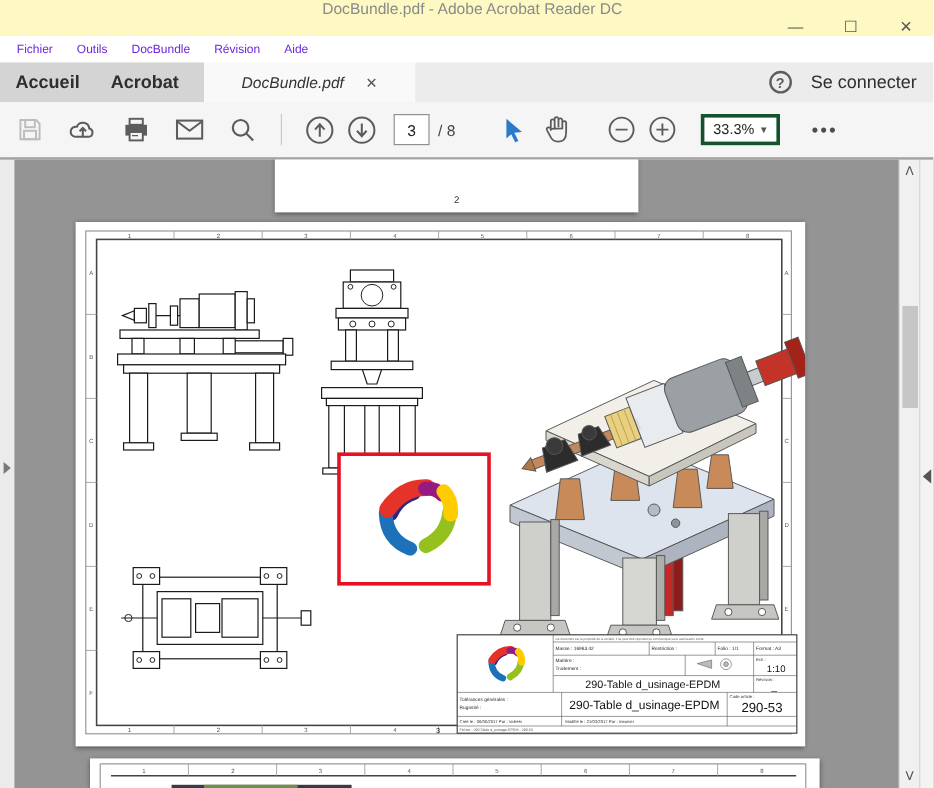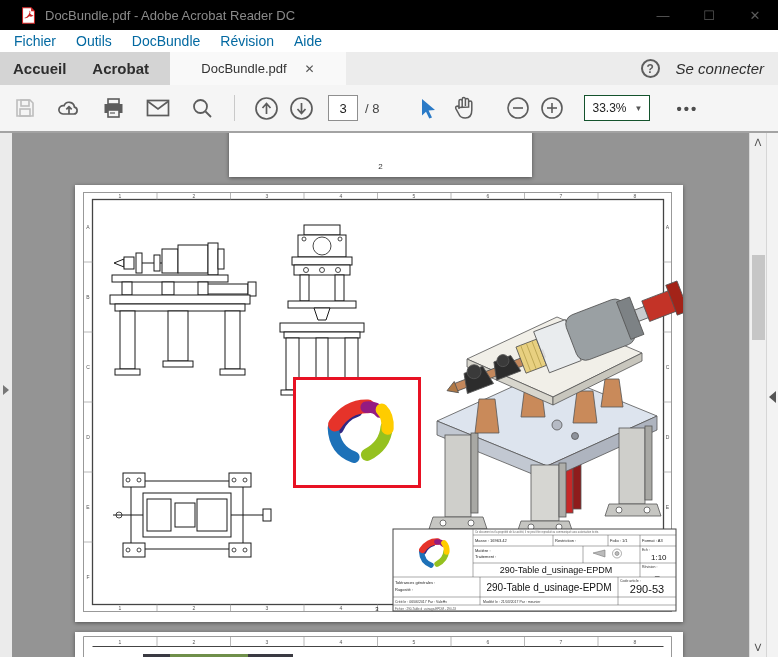--- a/index.html
+++ b/index.html
@@ -1,67 +1,67 @@
 <!DOCTYPE html>
 <html><head>
 <meta charset="utf-8">
 <style>
   * { box-sizing: border-box; margin: 0; padding: 0; }
   html,body { width: 778px; height: 657px; }
   body { font-family: "Liberation Sans", sans-serif; background: #fff; overflow: hidden; }
   .window { position: relative; width: 778px; height: 657px; background: #fff; }
 
   
-  .titlebar { height: 30px; display: flex; align-items: center; padding-left: 20px; background: #000000; }
+  .titlebar { height: 30px; display: flex; align-items: center; padding-left: 9px; background: #fef9c3; flex-direction: column; }
   .titlebar .appicon { width: 17px; height: 17px; margin-right: 8px; }
   .titlebar .title { font-size: 13px; color: #8a8a8a; }
   .win-controls { margin-left: auto; display: flex; height: 100%; }
   .win-btn { width: 46px; display: flex; align-items: center; justify-content: center; color: #5a5a5a; font-size: 13px; }
 
   
   .menubar { height: 22px; display: flex; align-items: center; padding-left: 4px; background: #fff; }
-  .menu-item { font-size: 14px; color: #0369a1; padding: 2px 10px; }
+  .menu-item { font-size: 10px; color: #6d28d9; padding: 2px 10px; }
 
   
   .tabbar { height: 33px; display: flex; align-items: stretch; }
   .tab-left { width: 170px; background: #d4d4d4; display: flex; align-items: center; }
   .tab-main { font-size: 15px; font-weight: bold; color: #2e2e2e; padding: 0 13px; }
   .tab-active { width: 176px; background: #f9f9f9; display: flex; align-items: center; justify-content: center; gap: 18px; }
-  .tab-active .doc-label { font-size: 13px; color: #333; }
+  .tab-active .doc-label { font-size: 13px; color: #333; font-style: italic; }
   .tab-active .tab-close { font-size: 12px; color: #555; }
   .tab-right { flex: 1; background: #ececec; display: flex; align-items: center; justify-content: flex-end; padding-right: 14px; gap: 16px; }
   .help-circle { width: 19px; height: 19px; border: 2px solid #5e5e5e; border-radius: 50%; display: flex; align-items: center; justify-content: center; font-size: 12px; font-weight: bold; color: #5e5e5e; }
-  .signin { font-size: 15px; color: #2e2e2e; font-style: italic; }
+  .signin { font-size: 15px; color: #2e2e2e; }
 
   
   .toolbar { height: 48px; background: #f5f5f5; border-bottom: 2px solid #a3a3a3; display: flex; align-items: center; color: #5c5c5c; }
   .tb-icon { display: flex; align-items: center; justify-content: center; }
   .tb-sep { width: 1px; height: 26px; background: #c9c9c9; }
   .page-input { width: 30px; height: 26px; border: 1px solid #8f8f8f; background: #fff; text-align: center; font-size: 13px; color: #222; display: flex; align-items: center; justify-content: center; }
   .page-count { font-size: 13px; color: #444; }
-  .zoom-box { width: 66px; height: 26px; border: 1px solid #14532d; background: #fff; display: flex; align-items: center; justify-content: space-between; padding: 0 7px; font-size: 12px; color: #222; }
+  .zoom-box { width: 66px; height: 26px; border: 3px solid #14532d; background: #fff; display: flex; align-items: center; justify-content: space-between; padding: 0 7px; font-size: 12px; color: #222; }
   .zoom-box .caret { font-size: 8px; color: #555; }
   .dots { font-size: 15px; letter-spacing: 2px; color: #4d4d4d; font-weight: bold; }
 
   
   .content { position: relative; height: 524px; background: #949494; overflow: hidden; }
   .nav-strip { position: absolute; left: 0; top: 0; bottom: 0; width: 12px; background: #ebebeb; }
   .nav-strip .tri-right { position: absolute; top: 252px; left: 3px; width: 0; height: 0;
       border-left: 6px solid #777; border-top: 5px solid transparent; border-bottom: 5px solid transparent; }
   .scrollbar { position: absolute; right: 12px; top: 0; bottom: 0; width: 17px; background: #f0f0f0; border-left: 1px solid #dadada; }
   .sb-arrow { position: absolute; left: 0; width: 100%; text-align: center; font-size: 10px; color: #505050; }
   .sb-thumb { position: absolute; left: 2px; width: 13px; top: 122px; height: 85px; background: #c6c6c6; }
   .panel-strip { position: absolute; right: 0; top: 0; bottom: 0; width: 12px; background: #f3f3f3; border-left: 1px solid #d6d6d6; }
   .panel-strip .tri-left { position: absolute; top: 258px; left: 2px; width: 0; height: 0;
       border-right: 7px solid #555; border-top: 6px solid transparent; border-bottom: 6px solid transparent; }
 
   .page { position: absolute; background: #fff; box-shadow: 0 1px 4px rgba(0,0,0,.45); }
   .page2 { left: 229px; top: -4px; width: 303px; height: 48px; }
   .page2 .pnum { position: absolute; bottom: 6px; left: 0; right: 0; text-align: center; font-size: 8px; color: #333; }
-  .page3 { left: 75px; top: 52px; width: 608px; height: 437px; }
+  .page3 { left: 63px; top: 52px; width: 608px; height: 437px; }
   .page4 { left: 75px; top: 499px; width: 608px; height: 25px; }
 
   svg text { font-family: "Liberation Sans", sans-serif; }
   .lineart rect, .lineart polygon, .lineart path { fill: #fff; stroke: #1a1a1a; stroke-width: 1; }
   .lineart line { stroke: #1a1a1a; stroke-width: 1; }
   .lineart circle { fill: none; stroke: #1a1a1a; stroke-width: 0.8; }
   .frame-num { font-size: 5px; fill: #555; text-anchor: middle; }
   .tb-label { font-size: 4px; fill: #222; }
   .tb-tiny { font-size: 2.6px; fill: #666; }
 </style>

